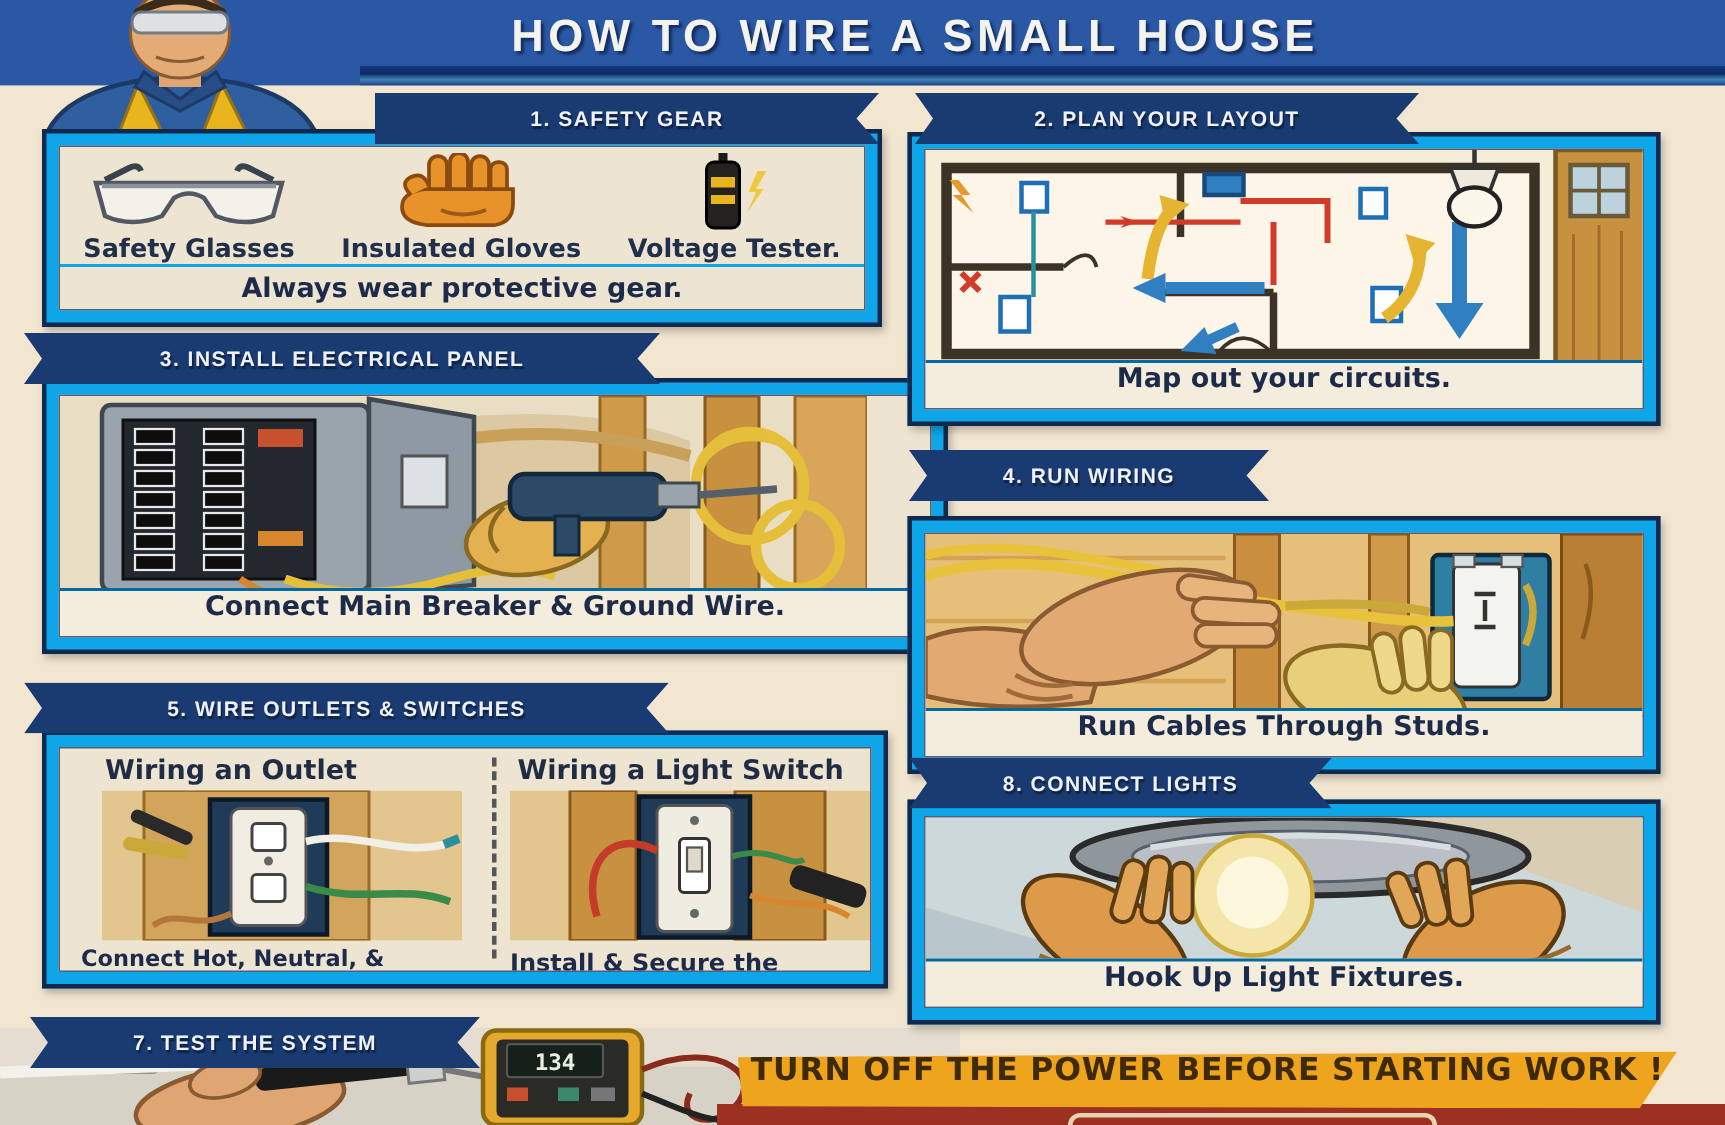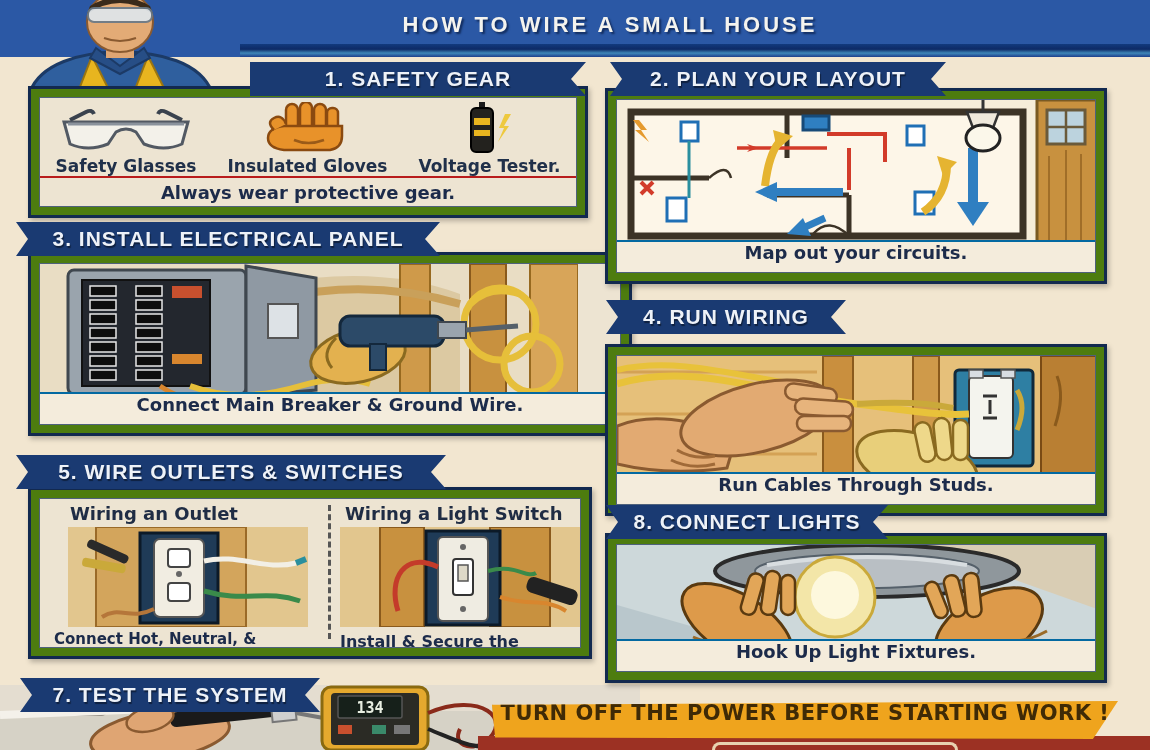--- a/index.html
+++ b/index.html
@@ -4,44 +4,44 @@
 <style>
   html,body{margin:0;padding:0;}
   body{font-family:"Liberation Sans",sans-serif;}
   #poster{position:relative;width:1150px;height:750px;background:#f2e6d0;overflow:hidden;}
 
   
   .top-banner{position:absolute;left:0;top:0;width:1150px;height:50px;background:#2b58a5;z-index:1;
     display:flex;align-items:center;justify-content:center;padding-left:70px;box-sizing:border-box;}
   .top-banner-strip{position:absolute;left:0;top:44px;width:1150px;height:13px;z-index:1;
     background:linear-gradient(#123a7e 0%,#0e2a66 40%,#3e86b8 70%,#1d3f8c 100%);}
-  .poster-title{color:#f4f3ee;font-size:22px;font-weight:bold;letter-spacing:3px;
+  .poster-title{color:#f4f3ee;font-size:30px;font-weight:bold;letter-spacing:3px;
     text-shadow:2px 2px 2px #122c5e;white-space:nowrap;}
 
   
   .ribbon{position:absolute;height:34px;background:#1a3a72;color:#eef2f8;font-weight:bold;
-    font-size:21px;letter-spacing:1px;display:flex;align-items:center;justify-content:center;
+    font-size:14px;letter-spacing:1px;display:flex;align-items:center;justify-content:center;
     z-index:6;text-shadow:1px 2px 1px rgba(0,0,0,.45);
     clip-path:polygon(0 0,100% 0,calc(100% - 15px) 50%,100% 100%,0 100%,12px 50%);}
   .ribbon.flat-left{clip-path:polygon(0 0,100% 0,calc(100% - 15px) 50%,100% 100%,0 100%);}
 
   
-  .panel{position:absolute;background:#4d7c0f;border:3px solid #12294f;box-sizing:border-box;
+  .panel{position:absolute;background:#0ea5e9;border:3px solid #12294f;box-sizing:border-box;
     padding:8px;z-index:3;box-shadow:2px 3px 5px rgba(0,0,0,.25);}
   .panel-inner{position:relative;width:100%;height:100%;background:#ede4d2;
     border:1px solid #4e617c;box-sizing:border-box;overflow:hidden;}
   .caption-strip{position:absolute;left:0;right:0;bottom:0;height:30px;background:#f4ecdc;
     border-top:2px solid #0369a1;display:flex;align-items:flex-start;justify-content:center;}
   .caption-text{color:#1c2b4a;font-weight:bold;font-size:18px;font-family:"DejaVu Sans",sans-serif;}
 
   
   .gear-row{display:flex;justify-content:space-around;align-items:flex-end;height:72px;padding-top:6px;}
   .gear-item{display:flex;flex-direction:column;align-items:center;}
   .gear-label{color:#20304a;font-weight:bold;font-size:17px;font-family:"DejaVu Sans",sans-serif;margin-top:2px;}
-  .gear-caption{position:absolute;left:0;right:0;bottom:0;height:28px;border-top:2px solid #b91c1c;
+  .gear-caption{position:absolute;left:0;right:0;bottom:0;height:28px;border-top:2px solid #0ea5e9;
     display:flex;align-items:center;justify-content:center;background:#ede4d2;}
 
   
   .sub-title{position:absolute;color:#1f2c44;font-weight:bold;font-size:18px;font-family:"DejaVu Sans",sans-serif;}
   .sub-caption{position:absolute;color:#1c2b4a;font-weight:bold;font-size:15px;font-family:"DejaVu Sans",sans-serif;line-height:1.15;}
   .dashed-divider{position:absolute;left:288px;top:6px;bottom:8px;width:0;border-left:3px dashed #555;}
 
   
   .warning-banner{position:absolute;left:492px;top:701px;width:626px;height:38px;background:#efa41d;
     z-index:4;display:flex;justify-content:center;

